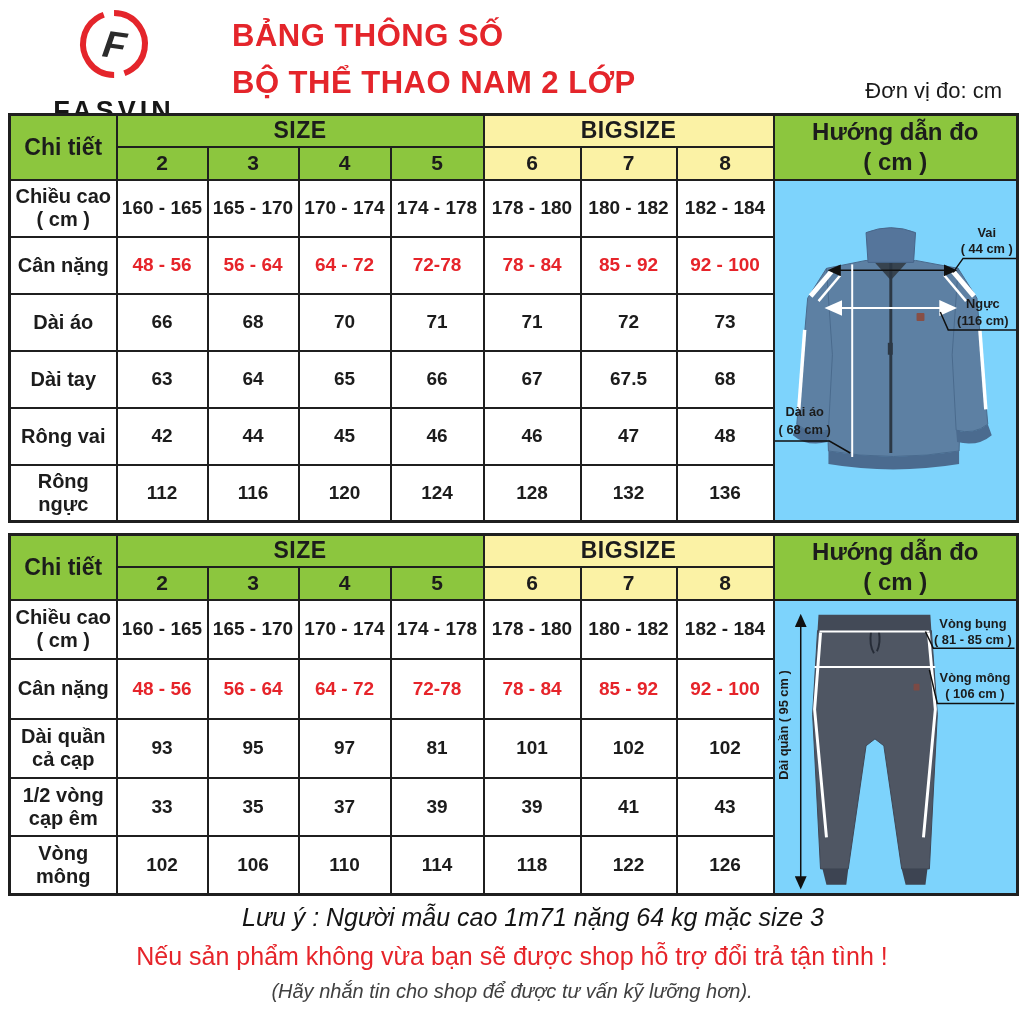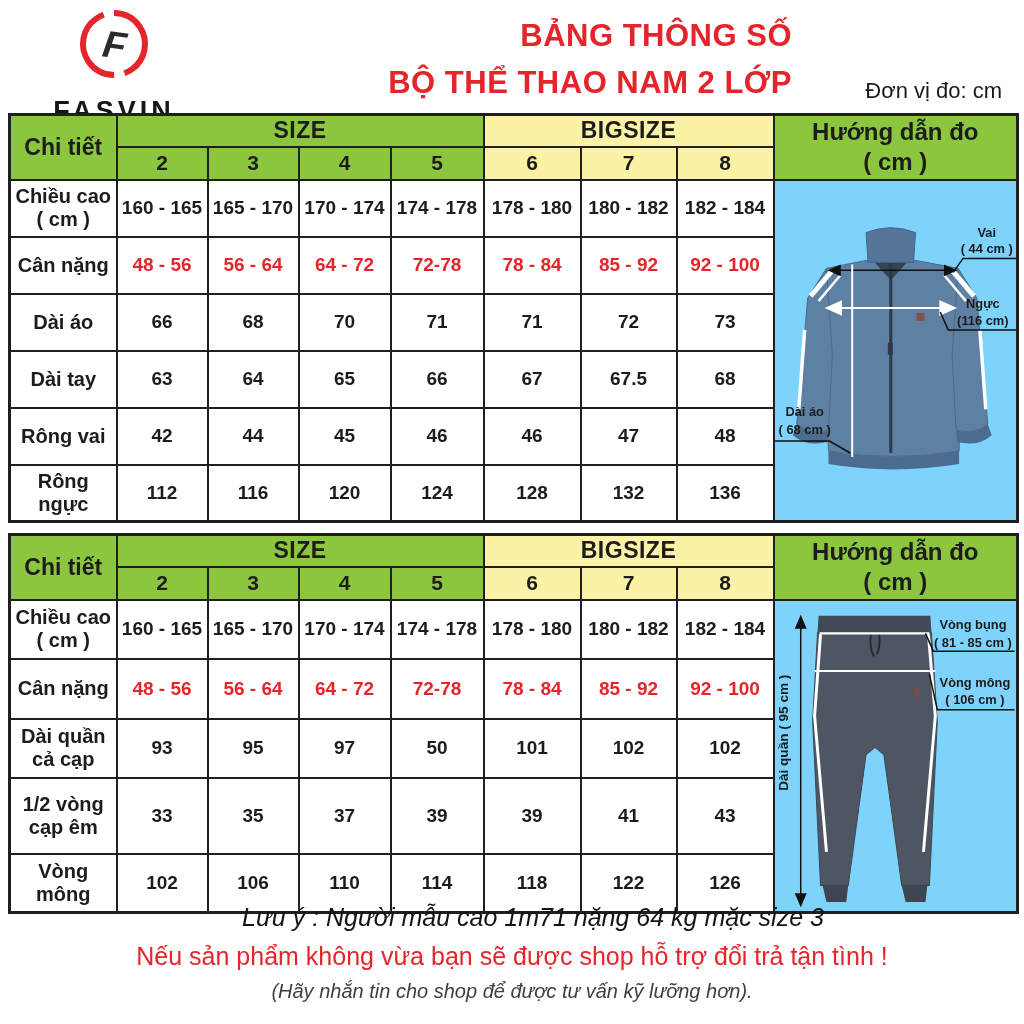--- a/index.html
+++ b/index.html
@@ -8,21 +8,21 @@
     position:relative; background:#ffffff; overflow:hidden;
     font-family:"Liberation Sans", sans-serif; color:#1c1c1c;
   }
 
   
   .logo { position:absolute; left:44px; top:6px; width:140px; text-align:center; }
   .logo-icon { display:block; margin:0 auto; }
   .brand { font-size:27px; font-weight:bold; letter-spacing:4px; color:#161616; margin-top:14px; }
   .tagline { font-size:13px; font-weight:bold; letter-spacing:0.6px; color:#222; margin-top:2px; }
 
-  .title { position:absolute; left:232px; top:12px; width:560px; text-align:right;
+  .title { position:absolute; left:232px; top:12px; width:560px; text-align:left;
            color:#E4252B; font-weight:bold; font-size:31px; line-height:47px; letter-spacing:0.5px; }
 
   .unit-note { position:absolute; right:22px; top:78px; font-size:22px; font-weight:500; color:#1a1a1a; }
 
   
   table.spec { position:absolute; left:8px; width:1008px; border-collapse:collapse; table-layout:fixed;
                border:3px solid #1f1f1f; }
   #table1 { top:113px; }
   #table2 { top:533px; }
   .spec th, .spec td { border:2px solid #1f1f1f; text-align:center; vertical-align:middle;
@@ -285,26 +285,26 @@
     <td class="val red">78 - 84</td>
     <td class="val red">85 - 92</td>
     <td class="val red">92 - 100</td>
   </tr>
   <tr style="height:59px">
     <td class="rowlabel">Dài quần
 cả cạp</td>
     <td class="val">93</td>
     <td class="val">95</td>
     <td class="val">97</td>
-    <td class="val">50</td>
+    <td class="val">81</td>
     <td class="val">101</td>
     <td class="val">102</td>
     <td class="val">102</td>
   </tr>
-  <tr style="height:76px">
+  <tr style="height:58px">
     <td class="rowlabel">1/2 vòng
 cạp êm</td>
     <td class="val">33</td>
     <td class="val">35</td>
     <td class="val">37</td>
     <td class="val">39</td>
     <td class="val">39</td>
     <td class="val">41</td>
     <td class="val">43</td>
   </tr>

